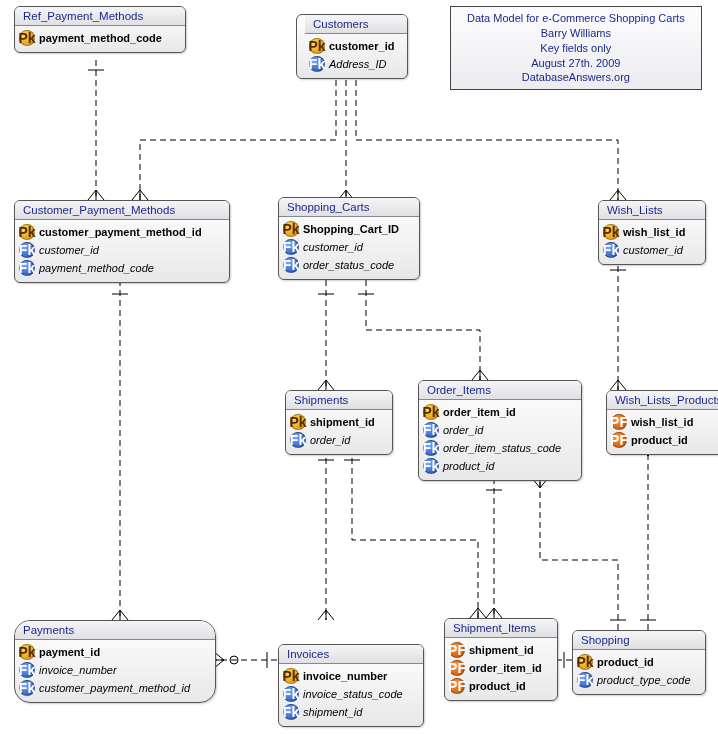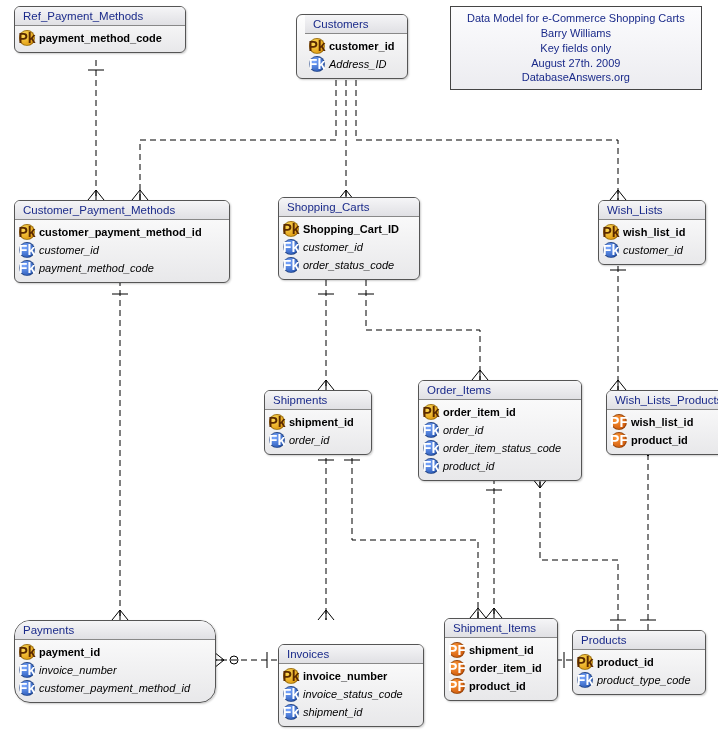--- a/index.html
+++ b/index.html
@@ -214,21 +214,21 @@
       <div class="field-row">
         <span class="key-icon pk">Pk</span>
         <span class="field-name bold">wish_list_id</span>
       </div>
       <div class="field-row">
         <span class="key-icon fk">Fk</span>
         <span class="field-name italic">customer_id</span>
       </div>
     </div>
   </div>
-<div class="entity" style="left:264px; top:390px; width:106px;">
+<div class="entity" style="left:285px; top:390px; width:106px;">
     <div class="entity-title">Shipments</div>
     <div style="padding: 3px 0px 5px;">
       <div class="field-row">
         <span class="key-icon pk">Pk</span>
         <span class="field-name bold">shipment_id</span>
       </div>
       <div class="field-row">
         <span class="key-icon fk">Fk</span>
         <span class="field-name italic">order_id</span>
       </div>
@@ -313,21 +313,21 @@
         <span class="key-icon pf">PF</span>
         <span class="field-name bold">order_item_id</span>
       </div>
       <div class="field-row">
         <span class="key-icon pf">PF</span>
         <span class="field-name bold">product_id</span>
       </div>
     </div>
   </div>
 <div class="entity" style="left:572px; top:630px; width:132px;">
-    <div class="entity-title">Products</div>
+    <div class="entity-title">Shopping</div>
     <div style="padding: 3px 0px 5px;">
       <div class="field-row">
         <span class="key-icon pk">Pk</span>
         <span class="field-name bold">product_id</span>
       </div>
       <div class="field-row">
         <span class="key-icon fk">Fk</span>
         <span class="field-name italic">product_type_code</span>
       </div>
     </div>

